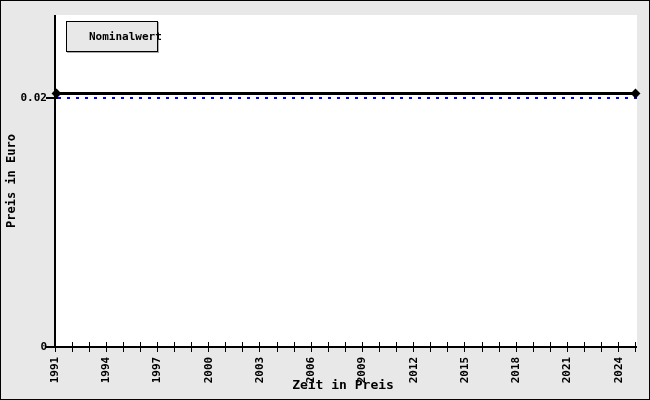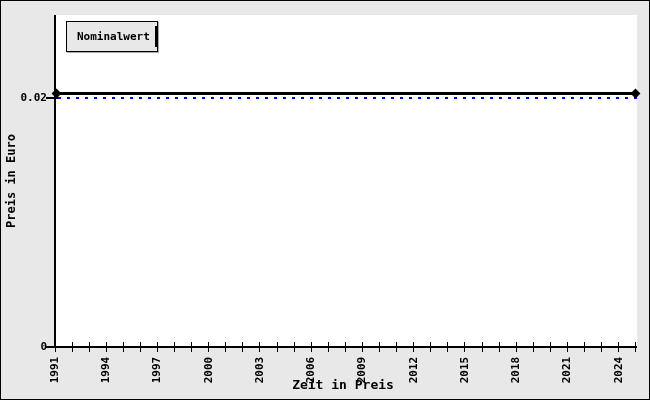--- a/index.html
+++ b/index.html
@@ -89,21 +89,21 @@
 
   .legend {
     position: absolute;
     left: 65px; top: 20px;
     width: 92px; height: 31px;
     background: #e8e8e8;
     border: 1px solid #000;
     box-shadow: 1px 1px 0 #aaa;
     display: flex;
     align-items: center;
-    padding-left: 10px;
+    padding-left: 22px;
   }
   .legend-label {
     font-size: 11px;
     font-weight: bold;
     color: #000;
     white-space: nowrap;
   }
   .legend-marker {
     width: 9px; height: 21px;
     background: #000;

